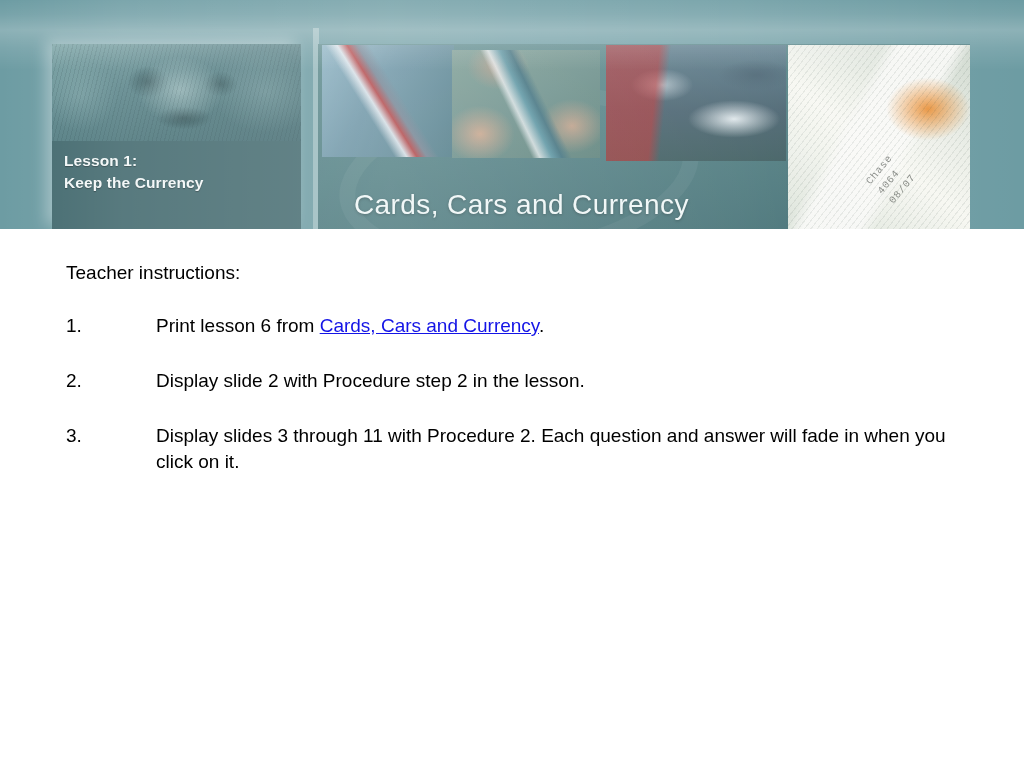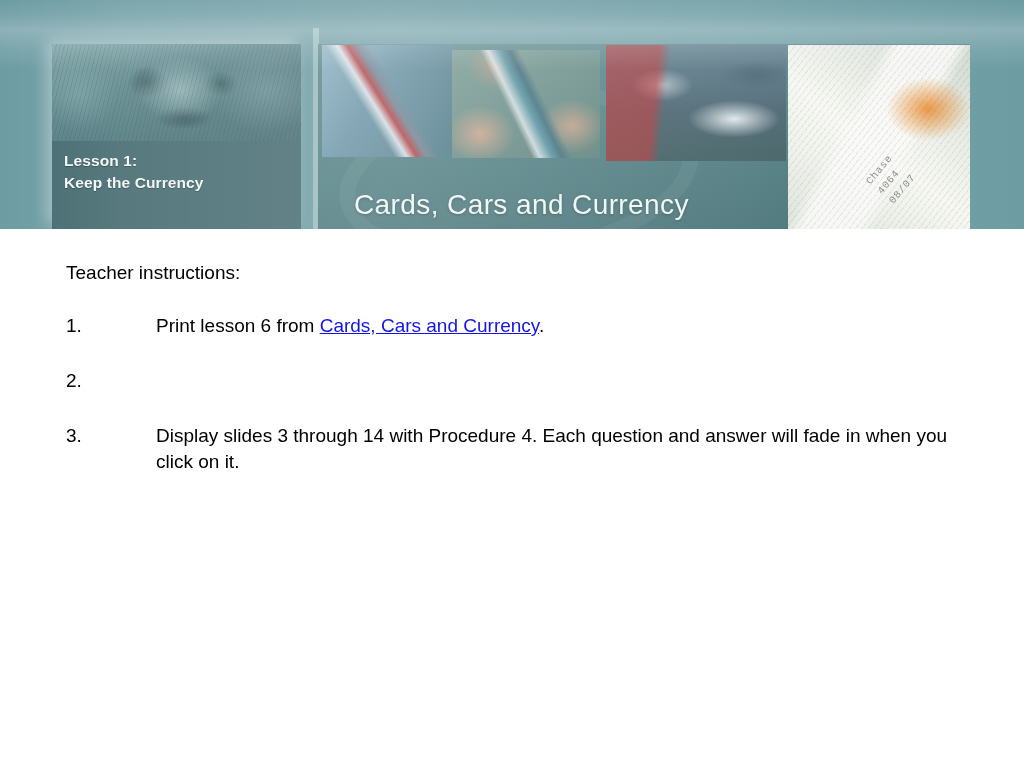--- a/index.html
+++ b/index.html
@@ -285,20 +285,21 @@
 
   <div id="intro">Teacher instructions:</div>
 
   <div class="step" id="step-1">
     <span class="num">1.</span>
     <span class="txt"><span>Print lesson 6 from  </span><a class="doclink" href="#">Cards, Cars and Currency</a><span>.</span></span>
   </div>
 
   <div class="step" id="step-2">
     <span class="num">2.</span>
+    <span class="txt">Display slide 2 with Procedure step 2 in the lesson.</span>
   </div>
 
   <div class="step" id="step-3">
     <span class="num">3.</span>
-    <span class="txt">Display slides 3 through 14 with Procedure 4.  Each question and answer will fade in when you click on it.</span>
+    <span class="txt">Display slides 3 through 11 with Procedure 2.  Each question and answer will fade in when you click on it.</span>
   </div>
 
 </div>
 
 </body></html>

